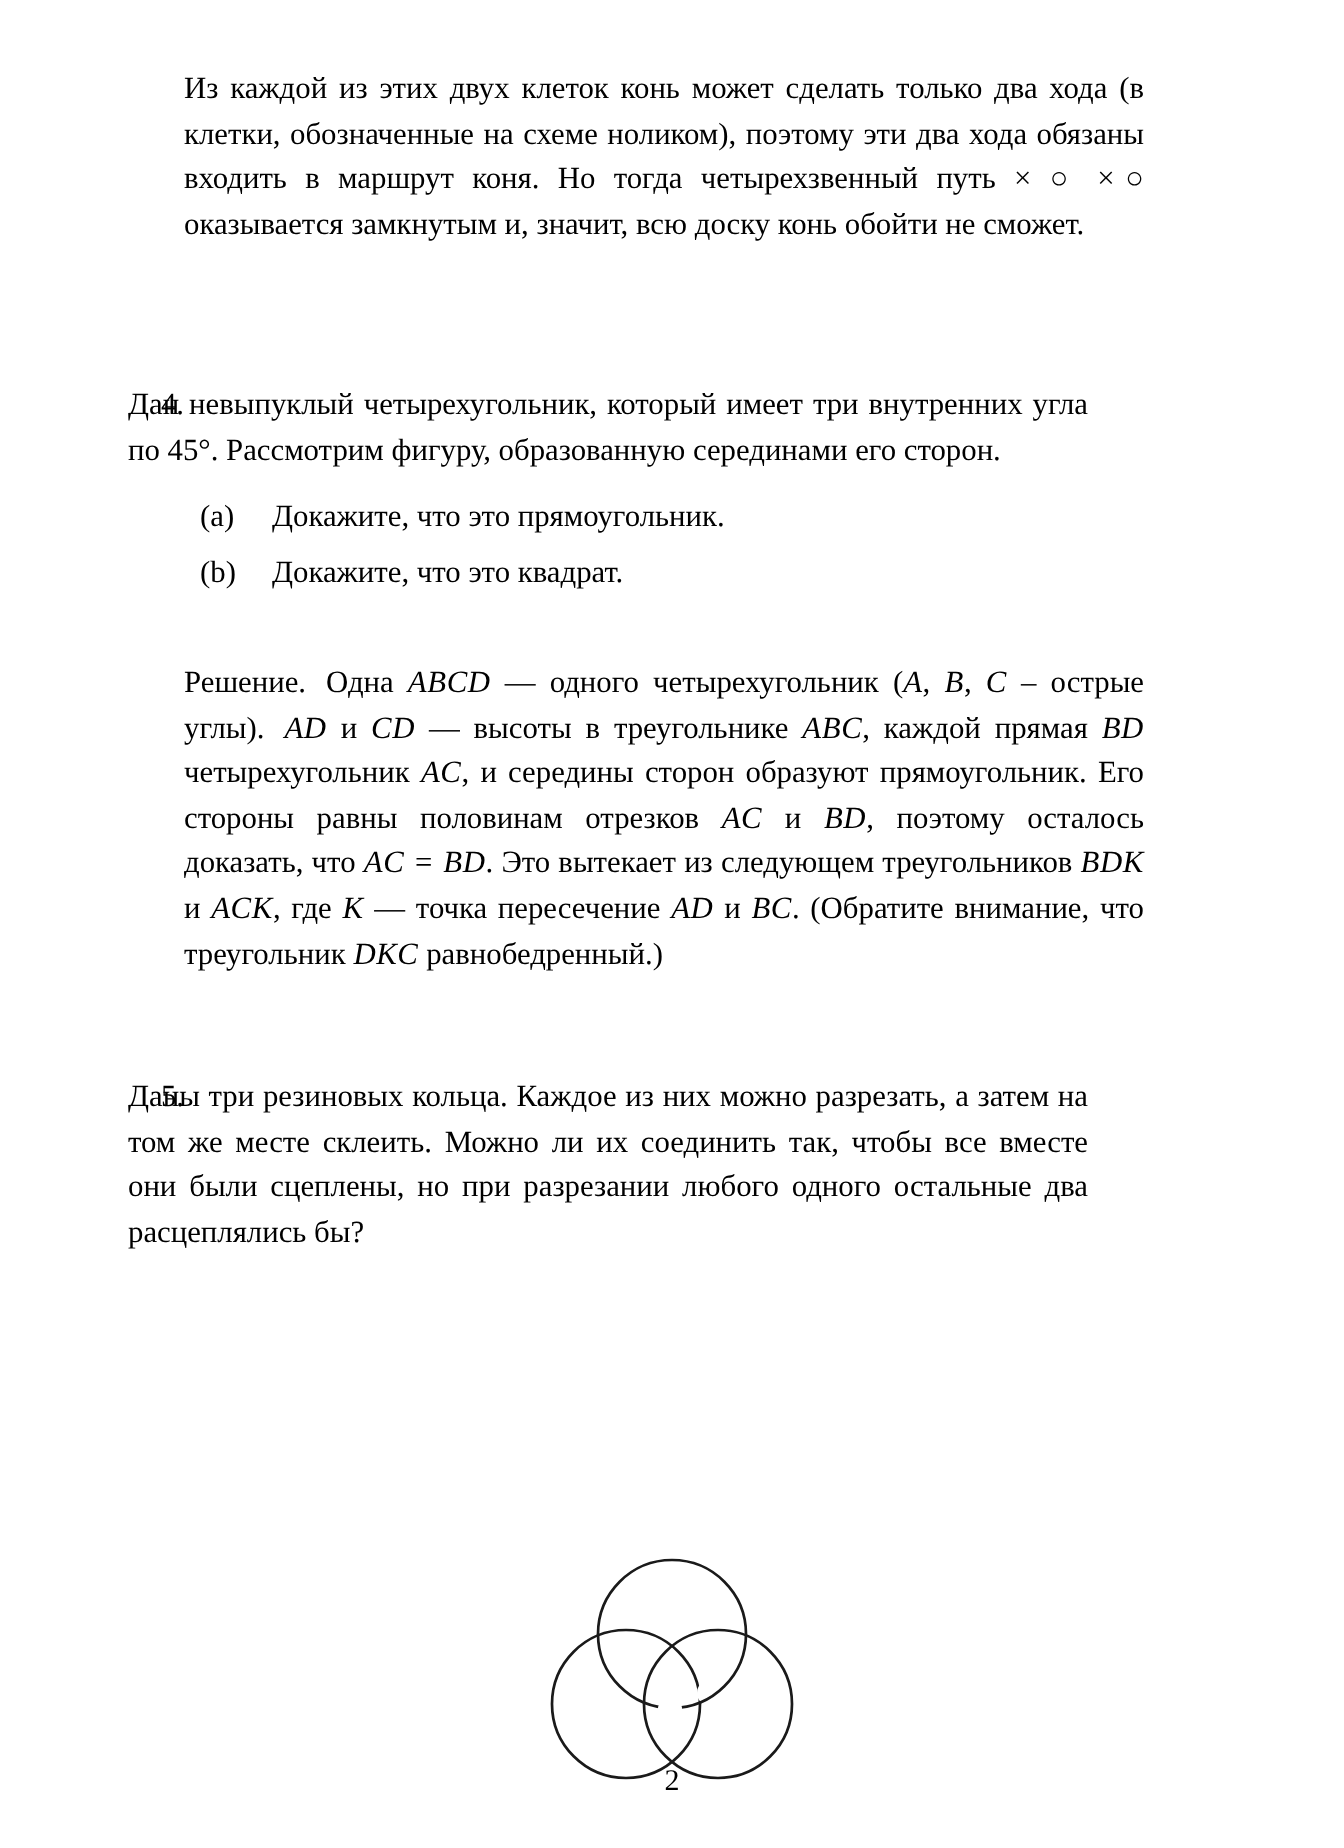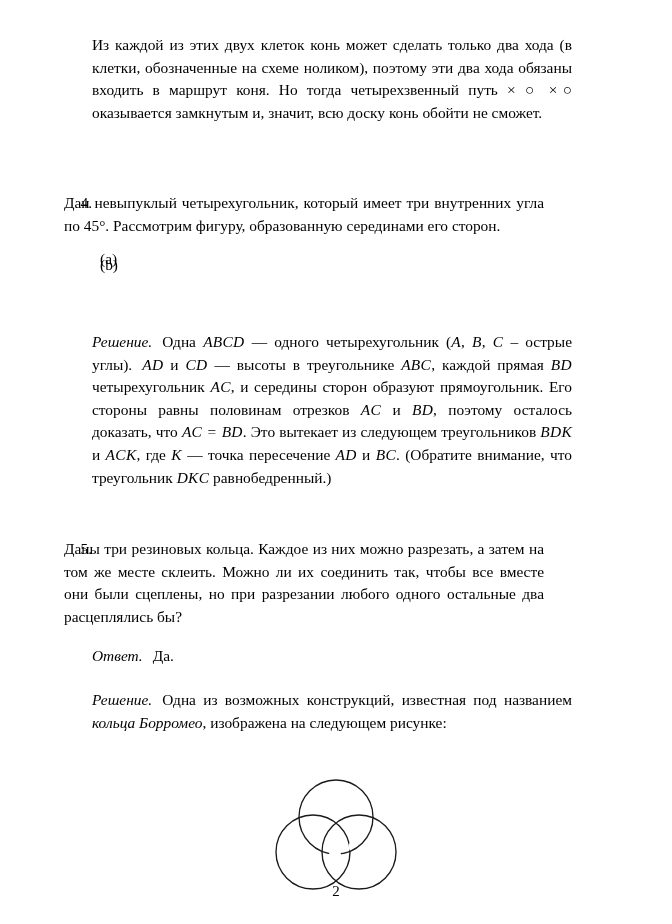--- a/index.html
+++ b/index.html
@@ -84,21 +84,21 @@
     position: absolute;
     width: 480px;
     font-size: 15.4px;
     line-height: 22.6px;
     text-align: justify;
   }
   #solution-4 { left: 92px; top: 331px; }
   #answer-5 { left: 92px; top: 645px; width: 480px; }
   #solution-5 { left: 92px; top: 689px; }
 
-  .lbl { font-style: italic; }
+  .lbl { }
   .mathit { font-family: Liberation Serif, serif; font-style: italic; letter-spacing: 0.3px; }
   .gap { display: inline-block; width: 10px; }
 
   .figure {
     position: absolute;
     left: 0;
     top: 760px;
     width: 672px;
     text-align: center;
   }
@@ -126,23 +126,25 @@
   </div>
 
   <div class="problem" id="problem-4">
     <span class="num">4.</span>
     <div class="body">Дан невыпуклый четырехугольник, который имеет три внутрен­них угла по 45°. Рассмотрим фигуру, образованную серединами его сторон.</div>
   </div>
 
   <div class="subitems" id="subitems-4">
     <div class="subitem">
       <span class="slabel">(a)</span>
+      <span>Докажите, что это прямоугольник.</span>
     </div>
     <div class="subitem">
       <span class="slabel">(b)</span>
+      <span>Докажите, что это квадрат.</span>
     </div>
   </div>
 
   <div class="solution" id="solution-4">
     <span class="lbl">Решение.</span><span class="gap"></span><span>Одна</span>
     <span class="mathit">ABCD</span>
     <span>— одного четырехугольник (</span><span class="mathit">A</span><span>,</span>
     <span class="mathit">B</span><span>,</span>
     <span class="mathit">C</span>
     <span>– острые углы).</span><span class="gap"></span><span class="mathit">AD</span>
@@ -167,28 +169,21 @@
     <span class="mathit">BC</span><span>. (Обратите внимание, что треугольник</span>
     <span class="mathit">DKC</span>
     <span>равнобедренный.)</span>
   </div>
 
   <div class="problem" id="problem-5">
     <span class="num">5.</span>
     <div class="body">Даны три резиновых кольца. Каждое из них можно разрезать, а затем на том же месте склеить. Можно ли их соединить так, чтобы все вместе они были сцеплены, но при разрезании любого одного остальные два расцеплялись бы?</div>
   </div>
 
-  <div class="solution" id="answer-5">
-    <span class="lbl">Ответ.</span><span class="gap"></span><span>Да.</span>
-  </div>
-
-  <div class="solution" id="solution-5">
-    <span class="lbl">Решение.</span><span class="gap"></span><span>Одна из возможных конструкций, известная под на­званием</span>
-    <span class="lbl">кольца Борромео</span><span>, изображена на следующем рисунке:</span>
-  </div>
+
 
   <div class="figure">
     <svg width="150" height="140" viewBox="0 0 150 140">
       <defs>
 
         <mask id="m-top">
           <rect x="0" y="0" width="150" height="140" fill="#fff"></rect>
 
           <circle cx="51.5" cy="63" r="5.5" fill="#000"></circle>
           <circle cx="74" cy="94.5" r="6" fill="#000"></circle>

